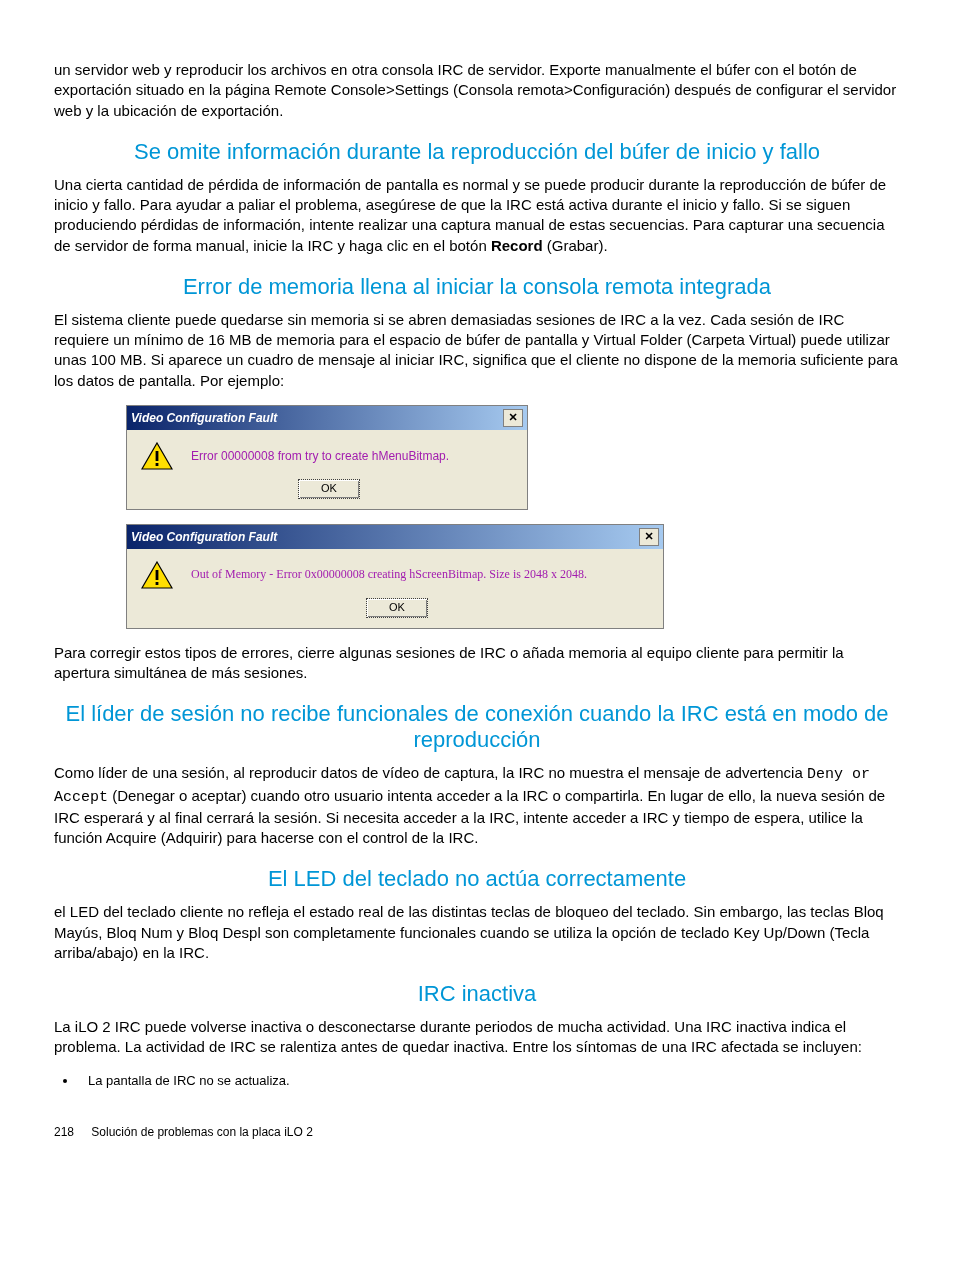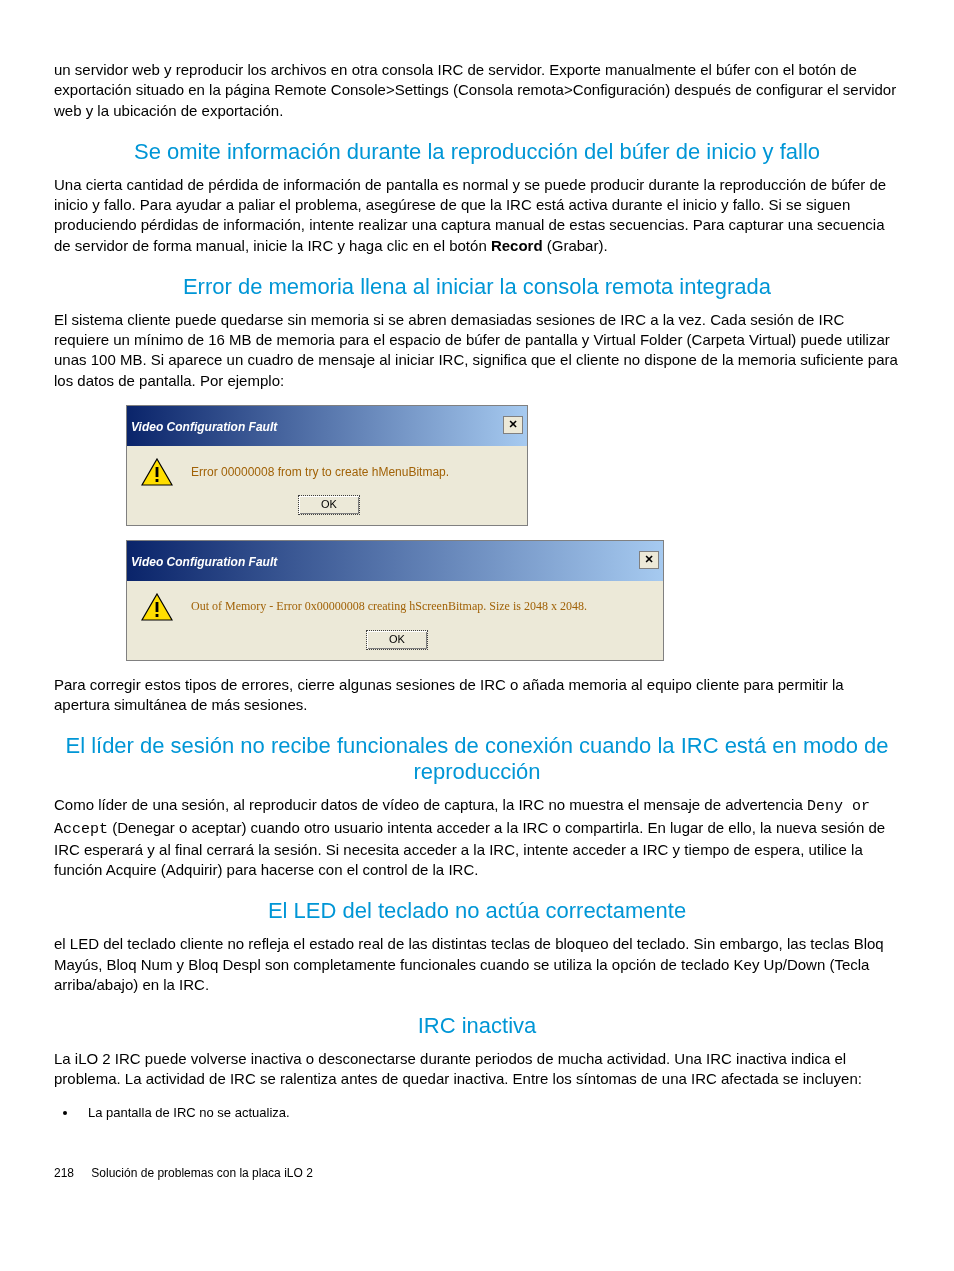--- a/index.html
+++ b/index.html
@@ -39,24 +39,24 @@
   .dlg {
     border: 1px solid #808080;
     background: #ece9d8;
     font-family: Tahoma, Arial, sans-serif;
     margin: 8px 0 14px 72px;
   }
   .dlg.small { width: 400px; }
   .dlg.big   { width: 536px; }
   .dlg .titlebar {
     display: flex;
-    align-items: flex-end;
+    align-items: center;
     justify-content: space-between;
     height: 16px;
-    padding: 12px 4px;
+    padding: 4px 4px;
     background: linear-gradient(90deg, #0a246a 0%, #a6caf0 100%);
     color: #fff;
     font-size: 12px;
     font-weight: bold;
     font-style: italic;
   }
   .dlg .closebtn {
     width: 18px; height: 16px;
     background: #ece9d8;
     border: 1px solid #808080;
@@ -67,21 +67,21 @@
     font-style: normal;
     font-weight: bold;
   }
   .dlg .client {
     display: flex;
     align-items: center;
     padding: 12px 14px 8px 14px;
   }
   .dlg .msg {
     font-size: 12px;
-    color: #a16207;
+    color: #a21caf;
     text-align: right;
   }
   .dlg.small .msg { font-family: Arial, sans-serif; }
   .dlg.big   .msg { font-family: "Times New Roman", serif; font-size: 12px; }
   .dlg .btnrow {
     text-align: center;
     padding: 0 0 10px 4px;
   }
   .dlg .okbtn {
     display: inline-block;
@@ -110,21 +110,21 @@
   }
   ul.bullets li {
     font-size: 13px;
     line-height: 1.35;
     font-family: "Futura", "Century Gothic", Arial, sans-serif;
     font-weight: 300;
     padding-left: 10px;
   }
 
   .footer {
-    margin-top: 45px;
+    margin-top: 36px;
     font-size: 12px;
     font-family: "Futura", "Century Gothic", Arial, sans-serif;
     font-weight: 300;
   }
   .footer .pg { display:inline-block; width: 34px; }
 </style>
 </head>
 <body>
 
 <div class="page">

